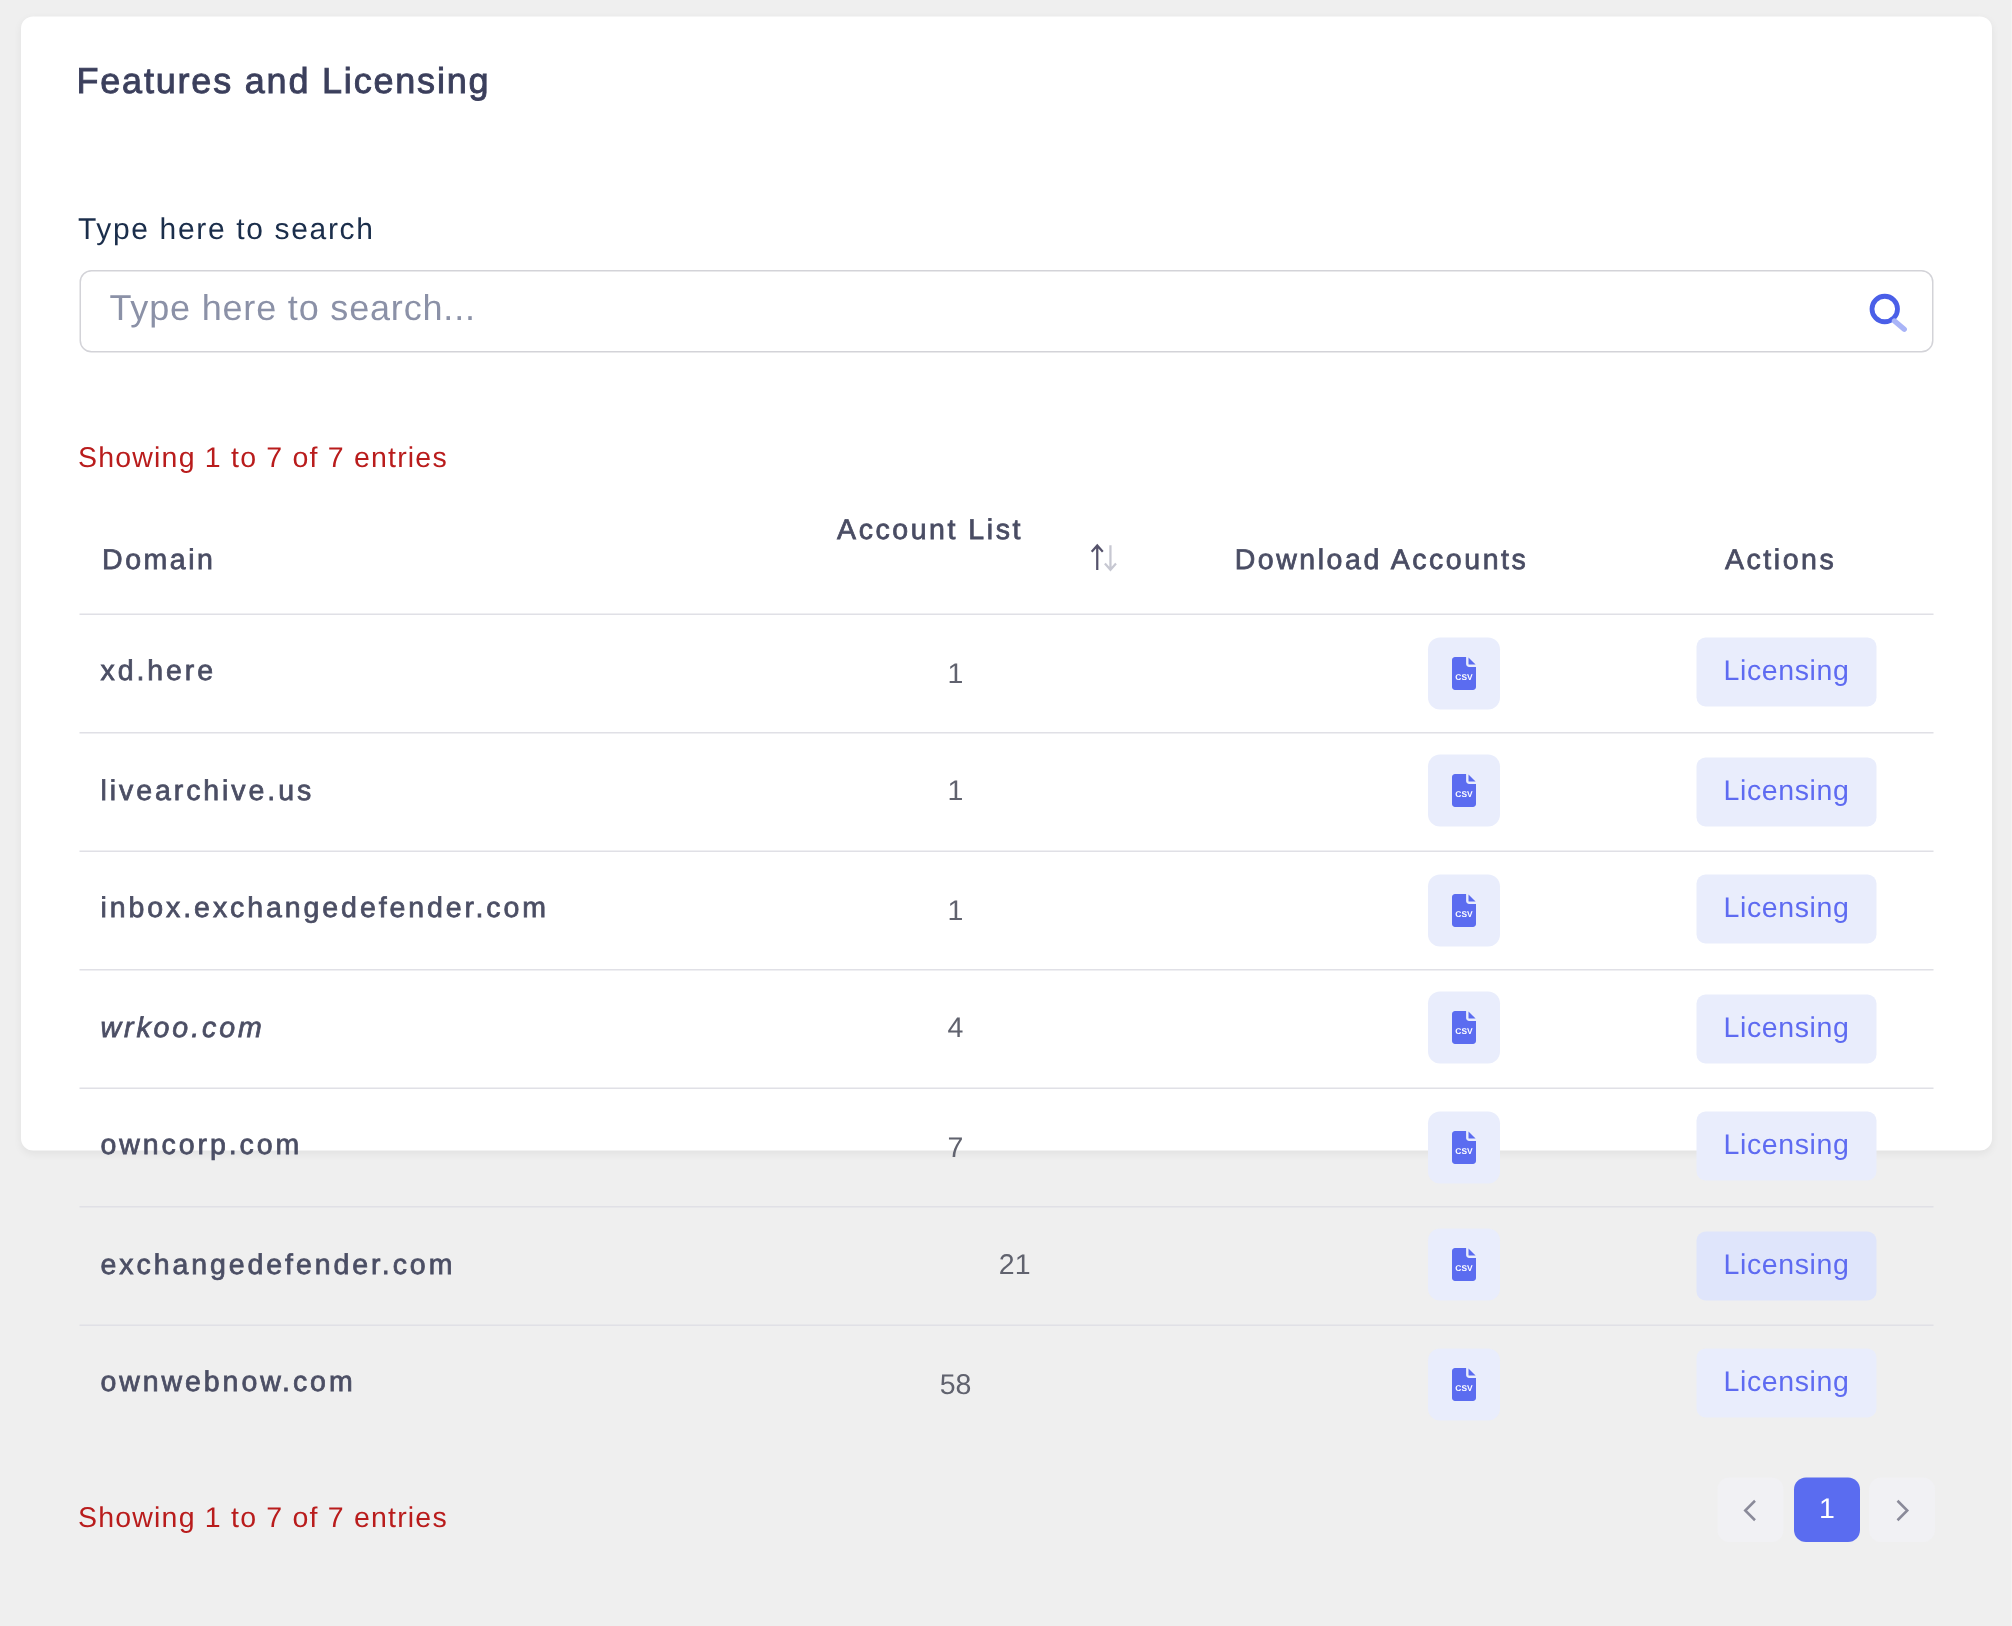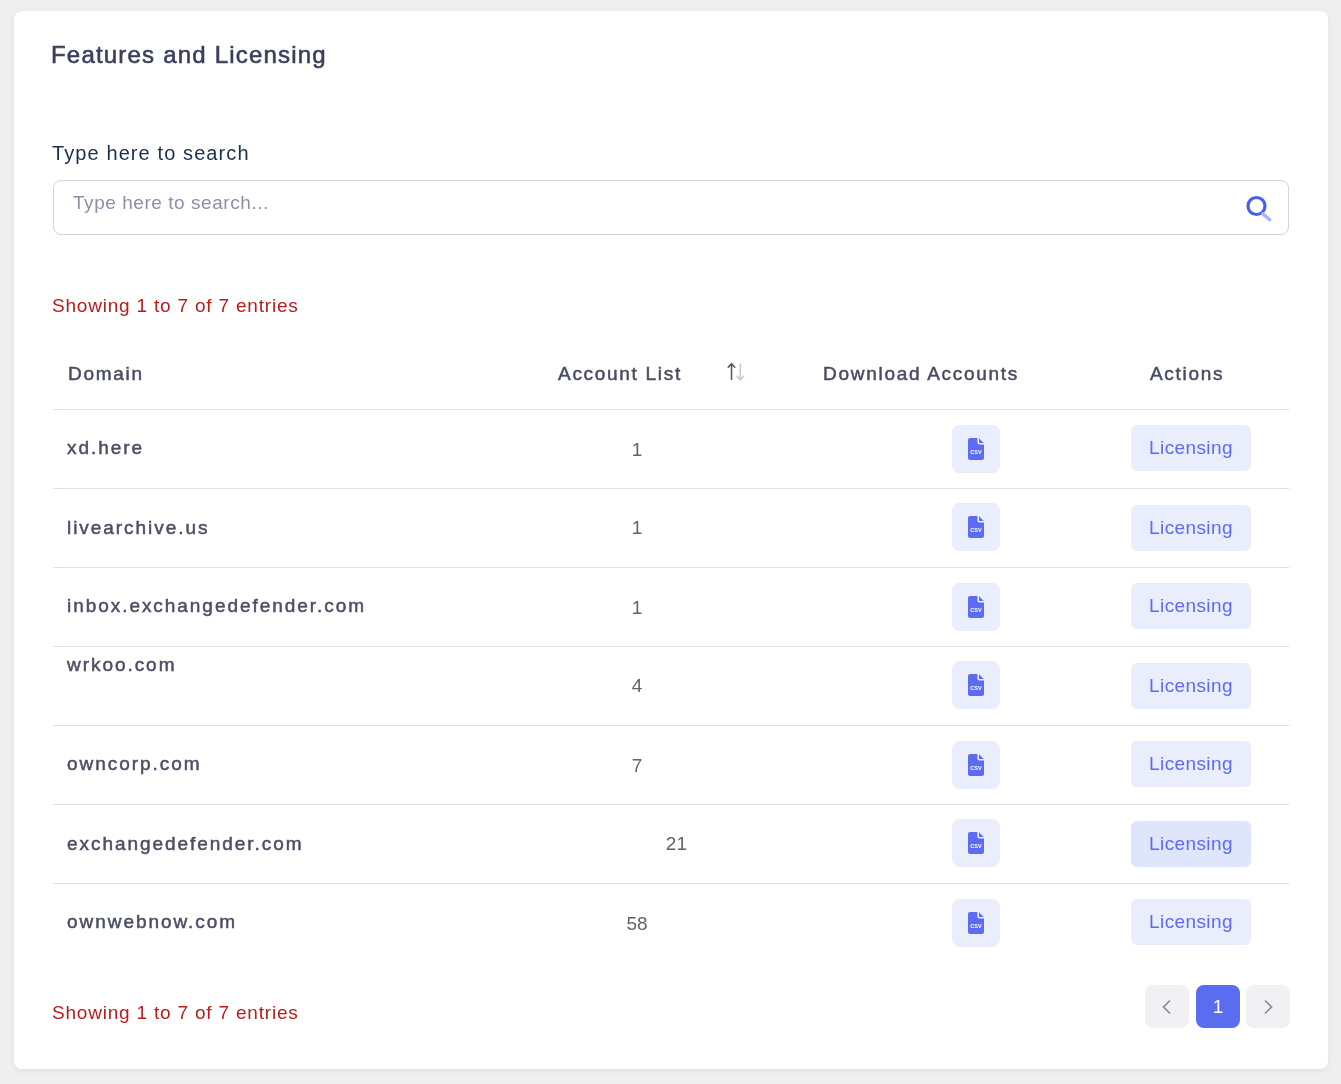--- a/index.html
+++ b/index.html
@@ -1,35 +1,35 @@
 <!DOCTYPE html>
 <html><head>
 <meta charset="utf-8">
 <style>
   * { margin:0; padding:0; box-sizing:border-box; }
   html,body { width:1341px; height:1084px; background:#efefef; font-family:"Liberation Sans", sans-serif; overflow:hidden; }
   .card {
-    position:absolute; left:14px; top:11px; width:1314px; height:1058px;
+    position:absolute; left:14px; top:11px; width:1314px; height:756px;
     background:#ffffff; border-radius:8px;
     box-shadow:0 2px 6px rgba(0,0,0,0.06);
   }
   .abs { position:absolute; }
   .title {
     left:37px; top:30px; font-size:24px; font-weight:normal; color:#3b3f5c;
     letter-spacing:1.2px; -webkit-text-stroke:0.6px #3b3f5c;
   }
   .label {
     left:38px; top:131px; font-size:20px; color:#1b2e4b; letter-spacing:1.1px; white-space:nowrap;
   }
   .search {
     left:39px; top:169px; width:1236px; height:55px;
     border:1px solid #d3d3d8; border-radius:8px; background:#fff;
   }
   .placeholder {
-    left:59px; top:181px; font-size:19px; color:#8b91a7; letter-spacing:0.55px;
+    left:59px; top:181px; font-size:24px; color:#8b91a7; letter-spacing:0.55px;
   }
   .showing { font-size:19px; color:#b91c1c; letter-spacing:0.8px; white-space:nowrap; }
   .hline { position:absolute; left:39px; width:1236px; height:1px; background:#e0e0e6; }
   .hcell { font-size:19px; font-weight:normal; color:#494c63; letter-spacing:1.7px; white-space:nowrap; -webkit-text-stroke:0.5px #494c63; }
   .dcell { font-size:19px; font-weight:normal; color:#4b4e64; letter-spacing:1.95px; white-space:nowrap; -webkit-text-stroke:0.5px #4b4e64; }
   .num { font-size:19px; color:#60626e; }
   .csvbtn {
     position:absolute; width:48px; height:48px; border-radius:8px; background:#e9edfc;
     display:flex; align-items:center; justify-content:center;
   }
@@ -52,21 +52,21 @@
   <div class="abs search"></div>
   <div class="abs placeholder">Type here to search...</div>
   <svg class="abs" style="left:1232px; top:184px;" width="30" height="28" viewBox="0 0 30 28">
     <circle cx="10.5" cy="11" r="8.5" fill="none" stroke="#4a5fe8" stroke-width="3.2"></circle>
     <line x1="17" y1="19" x2="23.5" y2="24.5" stroke="#a9b4f7" stroke-width="3.6" stroke-linecap="round"></line>
   </svg>
 
   <div class="abs showing" style="left:38px; top:284px;">Showing 1 to 7 of 7 entries</div>
 
   <div class="abs hcell" style="left:54px; top:352px;">Domain</div>
-  <div class="abs hcell" style="left:526px; top:352px; width:160px; text-align:center;">Account List</div>
+  <div class="abs hcell" style="left:526px; top:332px; width:160px; text-align:center;">Account List</div>
   <svg class="abs" style="left:712px; top:351px;" width="22" height="20" viewBox="0 0 22 20">
     <path d="M5.5 18 V1.5 M1.8 5.8 L5.5 1.7 L9.2 5.8" fill="none" stroke="#55526b" stroke-width="1.5"></path>
     <path d="M14.3 1.5 V18 M10.6 13.7 L14.3 17.8 L18 13.7" fill="none" stroke="#c7c8d2" stroke-width="1.5"></path>
   </svg>
   <div class="abs hcell" style="left:782px; top:352px; width:250px; text-align:center;">Download Accounts</div>
   <div class="abs hcell" style="left:1136px; top:352px; width:120px; ">Actions</div>
 
   <div class="hline" style="top:398px;"></div>
   <div class="abs dcell" style="left:53px; top:426px;">xd.here</div>
   <div class="abs num" style="left:573px; top:428px; width:100px; text-align:center;">1</div>
@@ -94,21 +94,21 @@
   <div class="abs num" style="left:573px; top:586px; width:100px; text-align:center;">1</div>
   <div class="csvbtn" style="left:938px; top:572px;">
       <svg width="16" height="22" viewBox="0 0 16 22">
         <path d="M2 0 C0.9 0 0 0.9 0 2 L0 20 C0 21.1 0.9 22 2 22 L14 22 C15.1 22 16 21.1 16 20 L16 6.6 L11.4 6.6 C10.3 6.6 9.4 5.7 9.4 4.6 L9.4 0 Z" fill="#5b6cf0"></path>
         <path d="M11 0.3 L11 4.6 C11 4.8 11.2 5 11.4 5 L15.7 5 Z" fill="#5b6cf0"></path>
         <text x="8" y="15.5" font-size="5.6" font-weight="bold" fill="#ffffff" text-anchor="middle" font-family="Liberation Sans">CSV</text>
       </svg>
     </div>
   <div class="licbtn" style="left:1117px; top:572px;">Licensing</div>
   <div class="hline" style="top:635px;"></div>
-  <div class="abs dcell" style="left:53px; top:643px;">wrkoo.com</div>
+  <div class="abs dcell" style="left:53px; top:664px;font-style:italic;">wrkoo.com</div>
   <div class="abs num" style="left:573px; top:664px; width:100px; text-align:center;">4</div>
   <div class="csvbtn" style="left:938px; top:650px;">
       <svg width="16" height="22" viewBox="0 0 16 22">
         <path d="M2 0 C0.9 0 0 0.9 0 2 L0 20 C0 21.1 0.9 22 2 22 L14 22 C15.1 22 16 21.1 16 20 L16 6.6 L11.4 6.6 C10.3 6.6 9.4 5.7 9.4 4.6 L9.4 0 Z" fill="#5b6cf0"></path>
         <path d="M11 0.3 L11 4.6 C11 4.8 11.2 5 11.4 5 L15.7 5 Z" fill="#5b6cf0"></path>
         <text x="8" y="15.5" font-size="5.6" font-weight="bold" fill="#ffffff" text-anchor="middle" font-family="Liberation Sans">CSV</text>
       </svg>
     </div>
   <div class="licbtn" style="left:1117px; top:652px;">Licensing</div>
   <div class="hline" style="top:714px;"></div>

